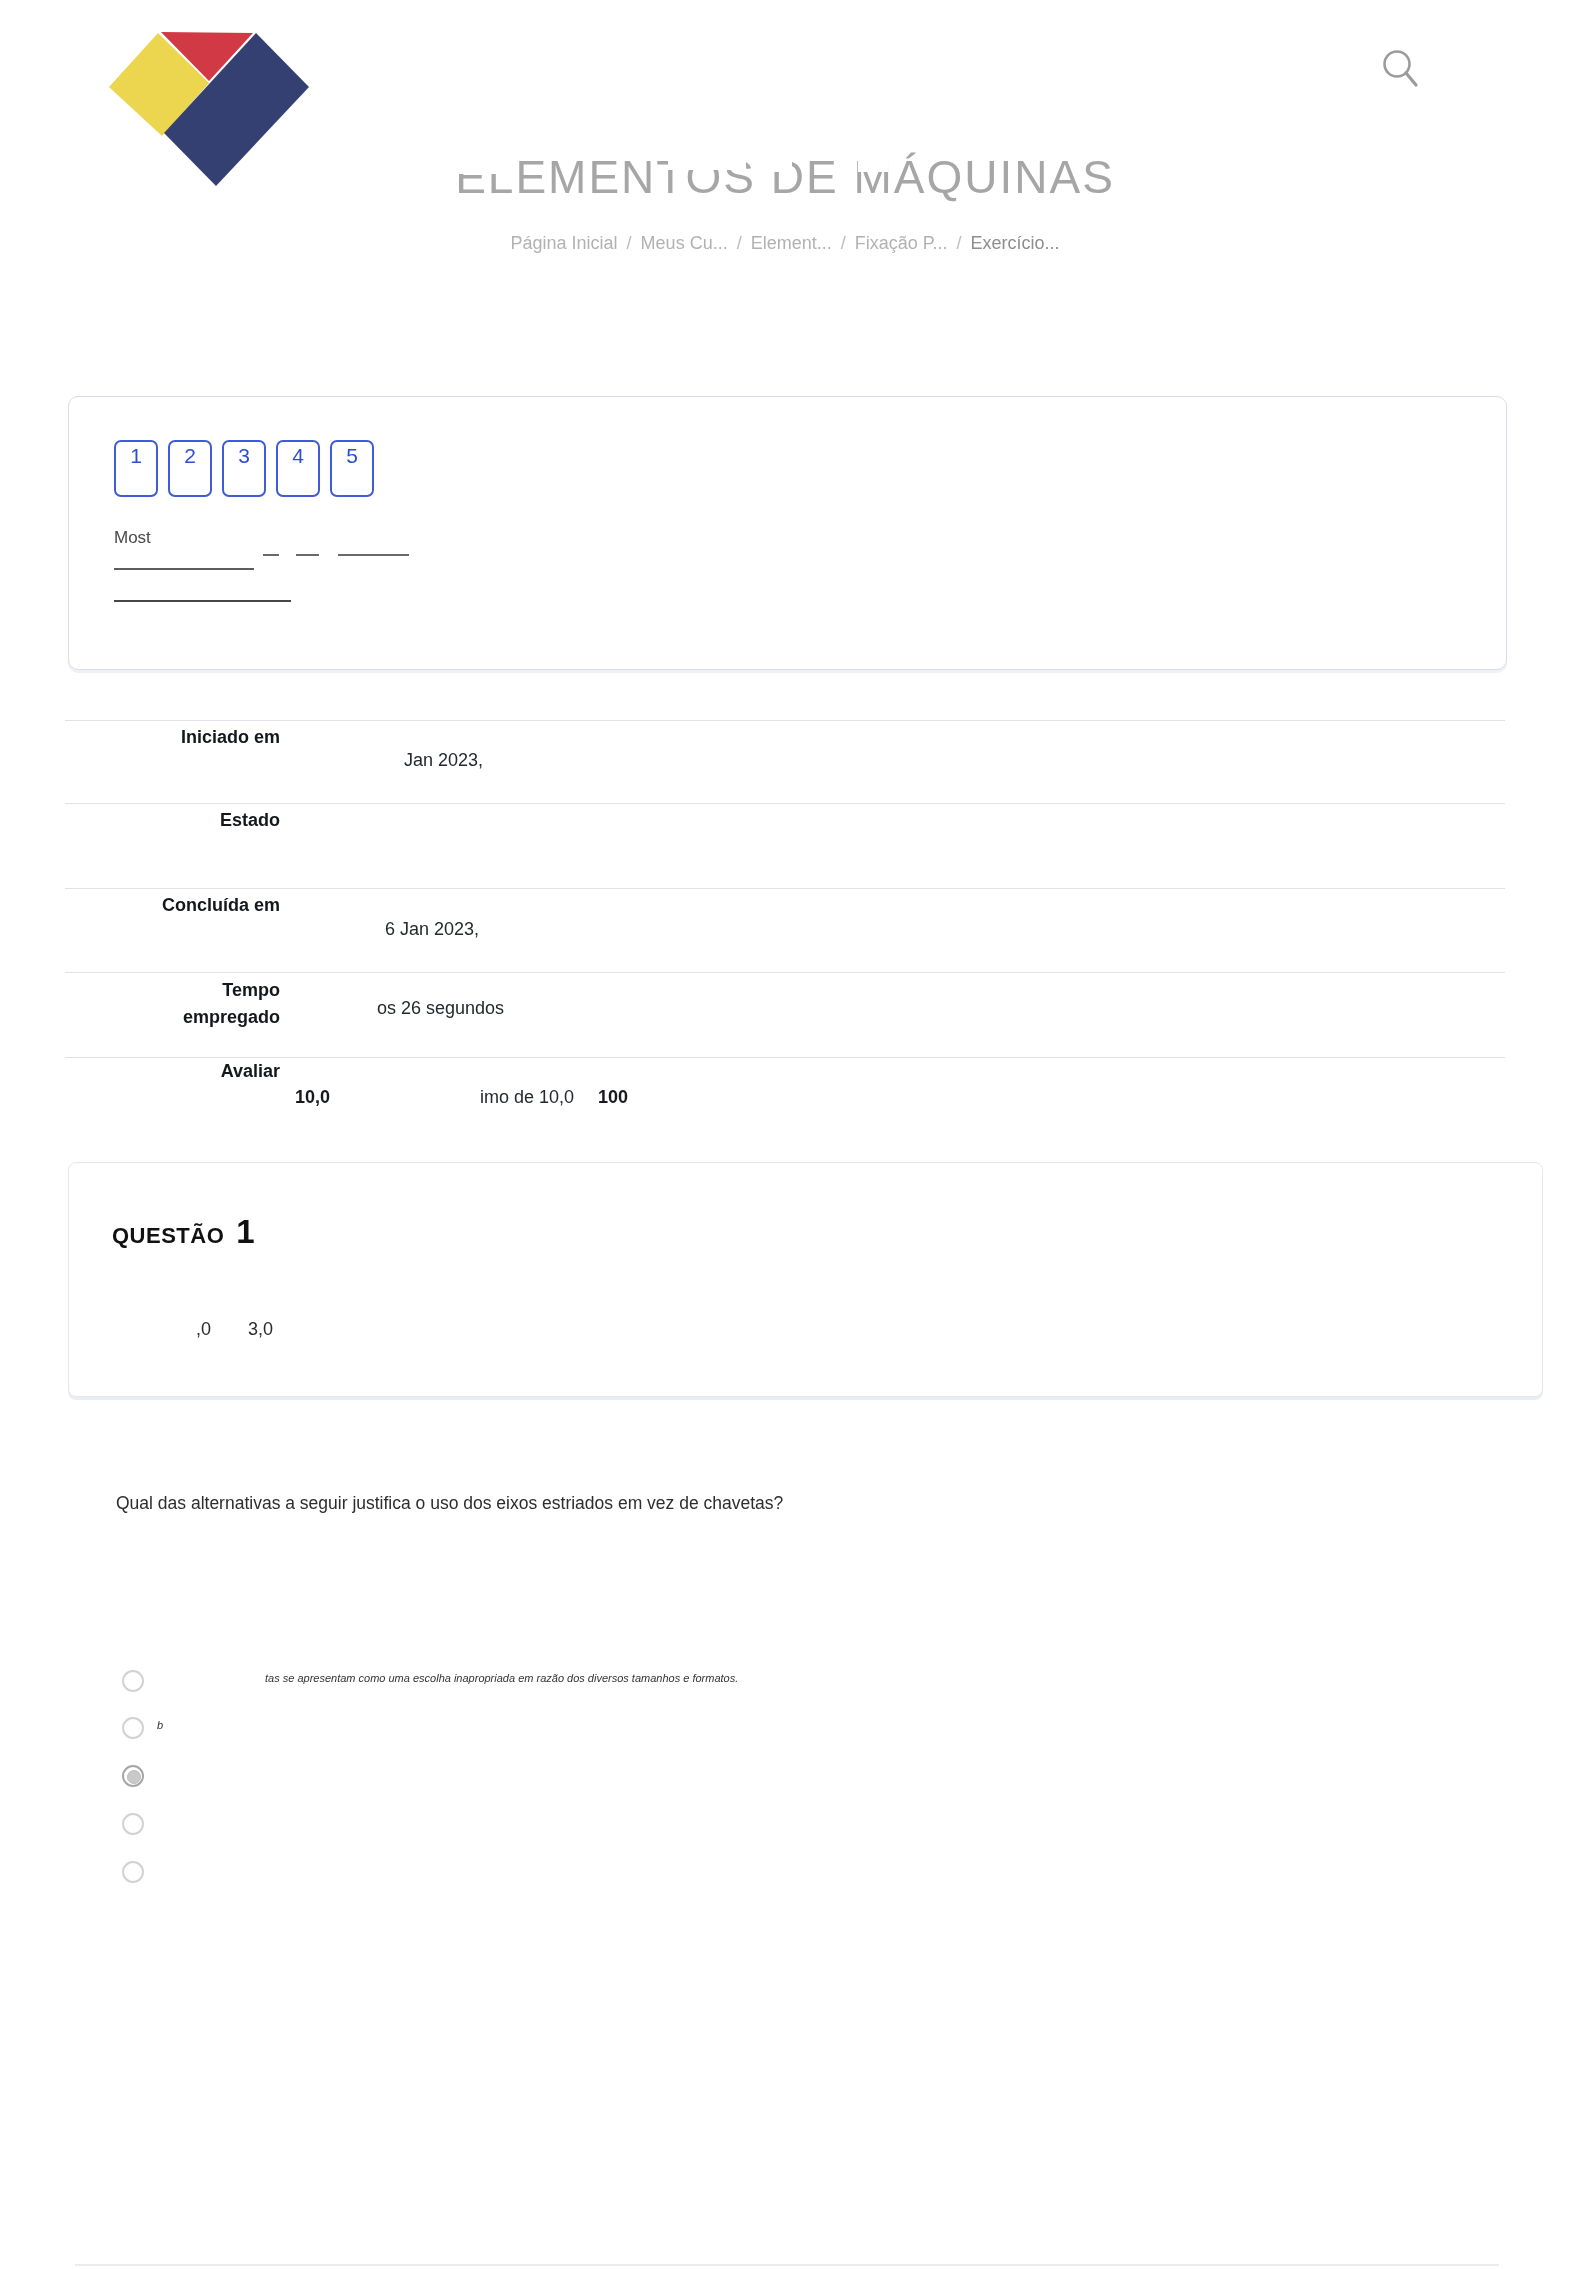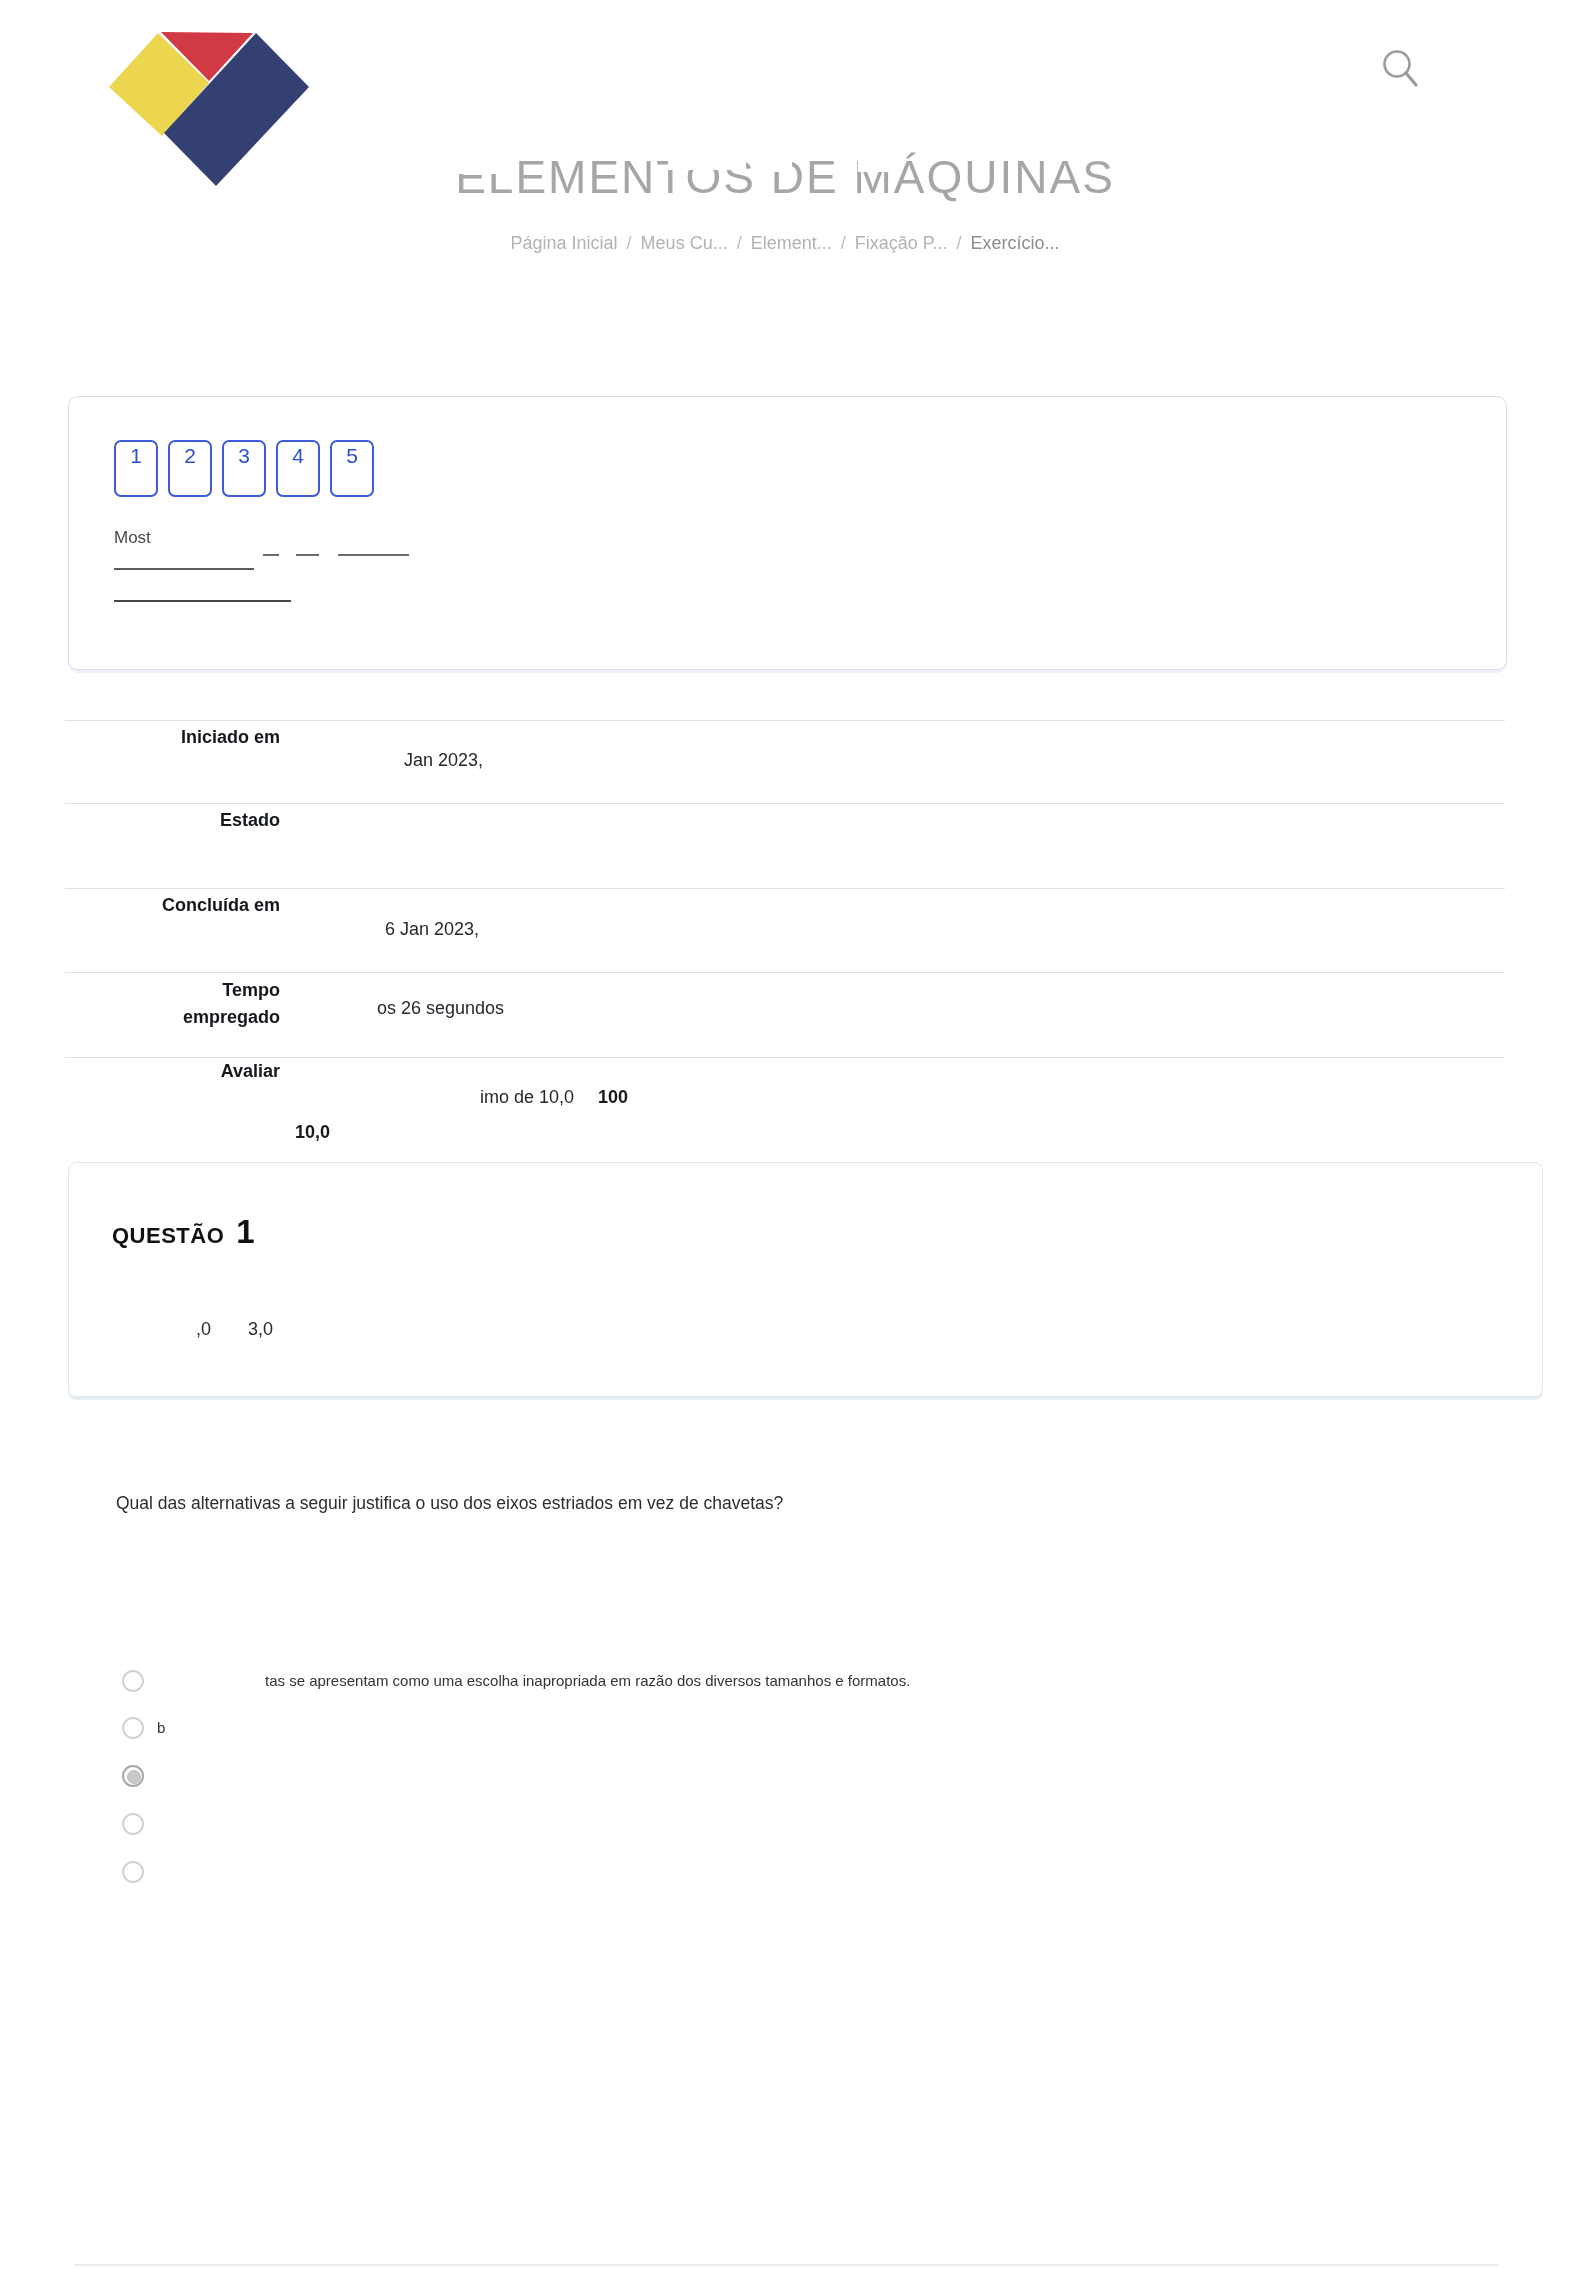--- a/index.html
+++ b/index.html
@@ -32,21 +32,21 @@
   .qcard{left:68px;top:1162px;width:1437px;height:233px;border:1px solid #e3e8f0;border-radius:8px;background:#fff;box-shadow:0 3px 0 #e9eef5;padding-left:36px;}
   .qheading{left:43px;top:50px;display:flex;align-items:baseline;gap:12px;color:#111;}
   .qheading .qword{font-size:22px;font-weight:700;letter-spacing:.5px;}
   .qheading .qnum{font-size:33px;font-weight:700;}
   .qgrade{left:127px;top:156px;display:flex;gap:37px;font-size:18px;color:#2b2b2b;}
   .qtext{left:116px;top:1493px;width:1320px;font-size:17.5px;color:#2d2d2d;}
   
   .radio{width:22px;height:22px;box-sizing:border-box;border:2px solid #d2d2d2;border-radius:50%;background:#fff;left:122px;cursor:pointer;}
   .radio.selected{border-color:#a6a6a6;}
   .radio.selected::after{content:"";position:absolute;left:3px;top:3px;width:12px;height:12px;border-radius:50%;background:#c9c9c9;border:1px solid #bdbdbd;}
-  .opt-label{font-size:15px;color:#333;white-space:nowrap;cursor:pointer;}
+  .opt-label{font-size:11px;color:#333;white-space:nowrap;cursor:pointer;font-style:italic;}
   .bottom-line{left:75px;top:2264px;width:1424px;border-top:2px solid #ebebeb;height:0;}
 </style>
 </head>
 <body>
 
 <svg class="abs logo" viewBox="0 0 202 158">
   <polygon points="50,1 101,51 54,104 1,55" fill="#ecd64f"></polygon>
   <polygon points="53,0 145,1 101,49" fill="#d13a45"></polygon>
   <polygon points="148,1 201,55 108,154 56,101" fill="#344071"></polygon>
 </svg>
@@ -104,21 +104,21 @@
 <div class="abs tlabel" style="top:810px;">Estado</div>
 <div class="abs tvalue" style="left:404px;top:833px;"></div>
 
 <div class="abs tlabel" style="top:895px;">Concluída em</div>
 <div class="abs tvalue" style="left:385px;top:919px;">6 Jan 2023,</div>
 
 <div class="abs tlabel wrap" style="top:977px;">Tempo empregado</div>
 <div class="abs tvalue" style="left:377px;top:998px;">os 26 segundos</div>
 
 <div class="abs tlabel" style="top:1061px;">Avaliar</div>
-<div class="abs tvalue bold" style="left:295px;top:1122px;">10,0</div>
+<div class="abs tvalue bold" style="left:295px;top:1087px;">10,0</div>
 <div class="abs tvalue" style="left:480px;top:1087px;">imo de 10,0</div>
 <div class="abs tvalue bold" style="left:598px;top:1087px;text-align:right;">100</div>
 
 <div class="abs qcard">
   <div class="abs qheading">
     <span class="qword">QUESTÃO</span>
     <span class="qnum">1</span>
   </div>
   <div class="abs qgrade">
     <span>,0</span>

